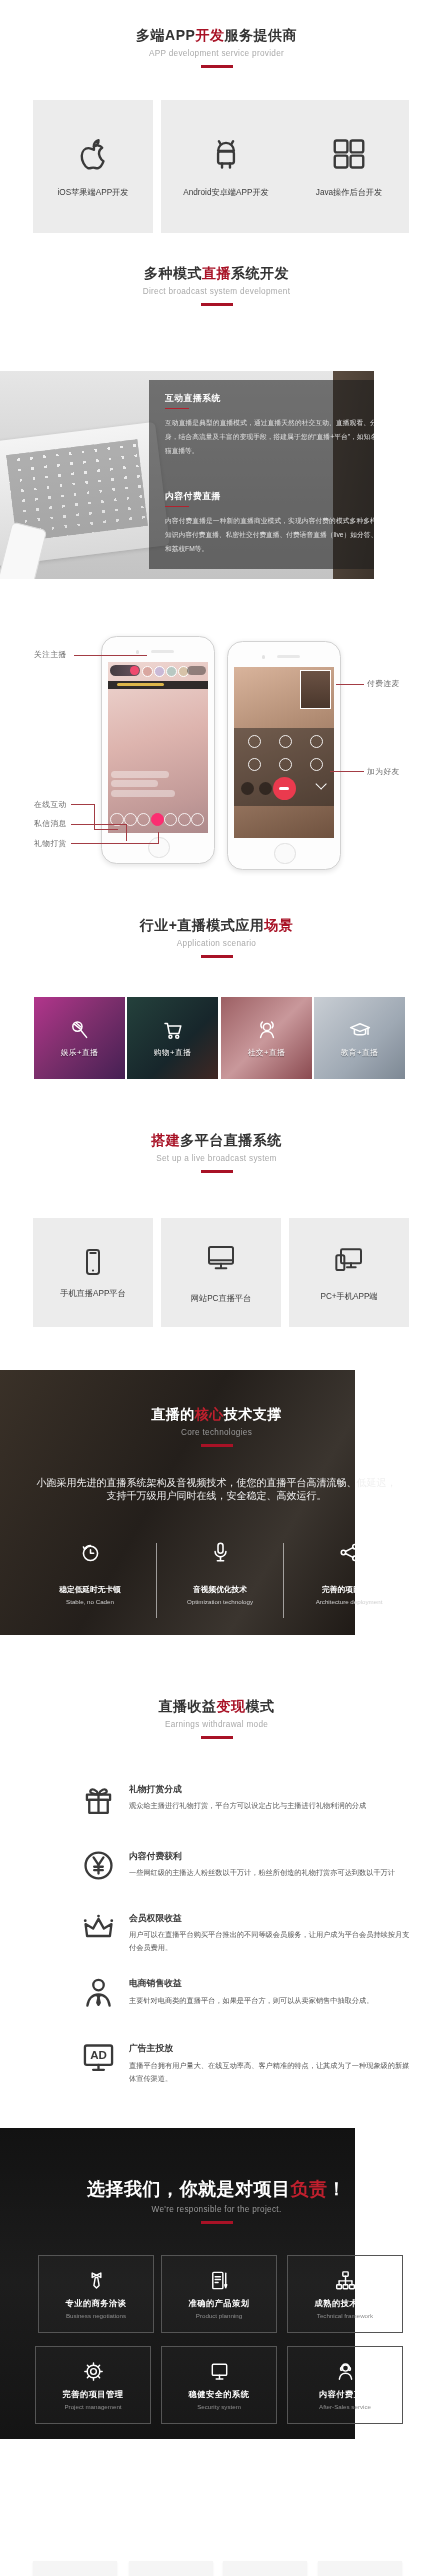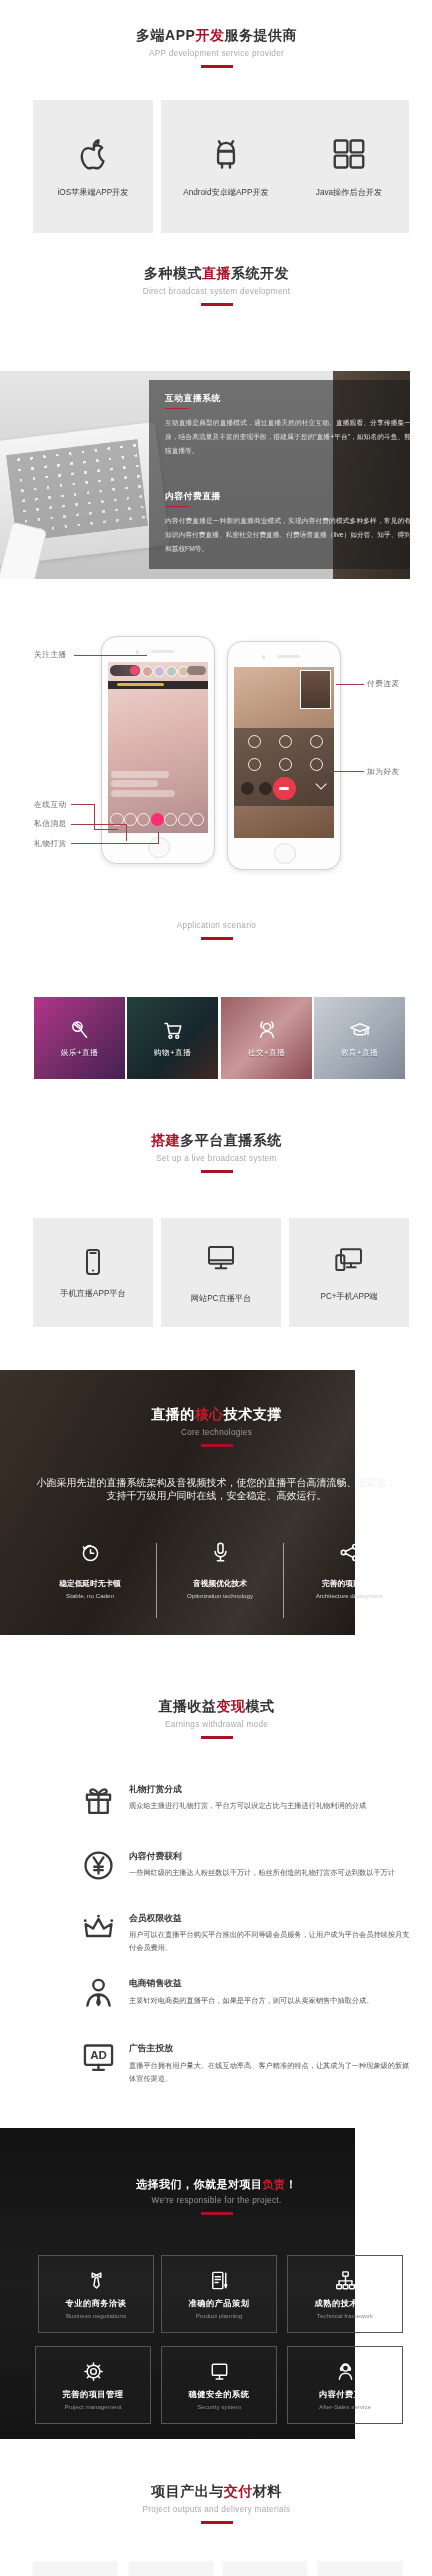--- a/index.html
+++ b/index.html
@@ -13,21 +13,21 @@
   .sec-head .bar{width:32px;height:2.6px;background:#a81226;margin:7.7px auto 0;}
   .hi{color:#a81226;}
   .sec-head.on-dark h2{color:#fff;}
   .sec-head.on-dark .sub{color:#9a9a9a;}
   
   .gcard{position:absolute;background:#ececec;display:flex;flex-direction:column;align-items:center;justify-content:center;}
   .gcard .lbl{font-size:8.2px;color:#3c3c3c;margin-top:13.4px;}
   .ic{fill:none;stroke:#3a3a3a;stroke-width:1.5;stroke-linecap:round;stroke-linejoin:round;}
   .ic-w{fill:none;stroke:#fff;stroke-width:1.5;stroke-linecap:round;stroke-linejoin:round;}
   
-  .banner{position:absolute;left:0;top:371px;width:410px;height:208px;overflow:hidden;}
+  .banner{position:absolute;left:0;top:371px;width:374px;height:208px;overflow:hidden;}
   .bn-left{position:absolute;left:0;top:0;width:333px;height:208px;background:linear-gradient(180deg,#e6e6e6,#cfcfcf 60%,#c3c3c3);}
   .lap{position:absolute;left:-12.4px;top:61px;width:175px;height:124px;background:linear-gradient(#f4f4f4,#d9d9d9);border-radius:5.2px;transform:rotate(-7deg);box-shadow:0 1px 4.1px rgba(0,0,0,.15);}
   .kb{position:absolute;left:11.3px;top:76px;width:132px;height:87px;transform:rotate(-7deg);opacity:.5;background-image:repeating-linear-gradient(90deg,#6f6f6f 0 10.3px,transparent 10.3px 13px),repeating-linear-gradient(0deg,#6f6f6f 0 7.7px,transparent 7.7px 10.3px);}
   .wph{position:absolute;left:4.1px;top:154px;width:34px;height:62px;background:#f8f8f8;border:0.5px solid #ddd;border-radius:5.2px;transform:rotate(14deg);}
   .bn-right{position:absolute;left:333px;top:0;width:99px;height:208px;background:linear-gradient(100deg,#5a4c40,#3c332b 60%,#2e2721);}
   .bn-ov{position:absolute;left:149px;top:9.3px;width:283px;height:189px;background:rgba(28,28,28,.58);}
   .bn-title{position:absolute;left:165px;font-size:8.8px;font-weight:bold;color:#fff;letter-spacing:0.5px;}
   .bn-rule{position:absolute;left:165px;width:24px;height:1px;background:#b3222e;}
   .bn-text{position:absolute;left:165px;width:246px;font-size:6.7px;line-height:14px;color:#e2e2e2;text-align:justify;}
   
@@ -54,21 +54,21 @@
   .rp-chv{position:absolute;right:9.3px;top:52px;width:7.2px;height:7.2px;border-right:1px solid #fff;border-bottom:1px solid #fff;transform:rotate(45deg);}
   
   .co{position:absolute;font-size:7.7px;color:#6b6b6b;letter-spacing:0.5px;}
   .cl{position:absolute;background:#a33c44;}
   
   .scn{position:absolute;width:91px;height:82px;display:flex;flex-direction:column;align-items:center;justify-content:center;color:#fff;}
   .scn .lbl{font-size:7.7px;margin-top:5.2px;letter-spacing:0.5px;text-shadow:0 0.5px 1px rgba(0,0,0,.45);}
   
   .dark-sec{position:absolute;left:0;width:355px;}
   .ct-item{position:absolute;width:124px;text-align:center;color:#fff;}
-  .ct-item .cn{font-size:7.7px;font-weight:bold;margin-top:12px;}
+  .ct-item .cn{font-size:7.7px;font-weight:bold;margin-top:18px;}
   .ct-item .en{font-size:6.2px;color:#cfcfcf;margin-top:3.1px;}
   .ct-div{position:absolute;width:0.5px;background:rgba(255,255,255,.55);}
   
   .rev-title{position:absolute;font-size:8.8px;font-weight:bold;color:#3a3a3a;}
   .rev-desc{position:absolute;width:282px;font-size:7.2px;line-height:13.4px;color:#555;}
   
   .ccard{position:absolute;width:114px;height:76px;border:0.5px solid #555;display:flex;flex-direction:column;align-items:center;justify-content:center;text-align:center;background:rgba(255,255,255,.02);}
   .ccard .cn{font-size:8.2px;font-weight:bold;color:#fff;margin-top:6.2px;letter-spacing:0.5px;}
   .ccard .en{font-size:6.2px;color:#8f8f8f;margin-top:2.6px;}
   
@@ -194,20 +194,21 @@
   <div class="cl" style="left:94px;top:804px;width:0.5px;height:25px"></div>
   <div class="cl" style="left:94px;top:829px;width:24px;height:0.5px"></div>
   <div class="co" style="left:34px;top:819px">私信消息</div>
   <div class="cl" style="left:71px;top:824px;width:55px;height:0.5px"></div>
   <div class="cl" style="left:126px;top:824px;width:0.5px;height:16.5px"></div>
   <div class="co" style="left:34px;top:839px">礼物打赏</div>
   <div class="cl" style="left:71px;top:843px;width:87px;height:0.5px"></div>
   <div class="cl" style="left:158px;top:832px;width:0.5px;height:12px"></div>
 
   <div class="sec-head" style="top:917px">
+    <h2><span>行业+直播模式应用</span><span class="hi">场景</span></h2>
     <div class="sub">Application scenario</div>
     <div class="bar"></div>
   </div>
 
   <div class="scn" style="left:34px;top:997px;background:linear-gradient(135deg,#b2358c,#7e2f6d 45%,#452053)">
     <svg class="ic-w" width="24" height="24" viewBox="0 0 24 24">
         <circle cx="9.4" cy="8.6" r="4.6"></circle>
         <line x1="12.6" y1="12" x2="18.6" y2="19.4"></line>
         <line x1="6.6" y1="6.4" x2="12.2" y2="10.8"></line>
         <line x1="8.2" y1="5" x2="12.9" y2="9"></line>
@@ -369,21 +370,21 @@
         <line x1="12" y1="16.8" x2="12" y2="19.6"></line>
         <line x1="8.5" y1="20" x2="15.5" y2="20"></line>
         <text x="12" y="13" text-anchor="middle" font-size="7.5" font-weight="bold" fill="#3a3a3a" stroke="none">AD</text>
       </svg>
     <div class="rev-title" style="left:129px;top:2043px">广告主投放</div>
     <div class="rev-desc" style="left:129px;top:2059px">直播平台拥有用户量大、在线互动率高、客户精准的特点，让其成为了一种现象级的新媒体宣传渠道。</div>
   </div>
 
   <div class="dark-sec" style="top:2128px;height:311px;background:linear-gradient(180deg,#121212,#1d1d1d 50%,#141414)">
     <div class="sec-head on-dark" style="top:49px">
-      <h2 style="font-size:11px"><span>选择我们，你就是对项目</span><span class="hi" style="color:#c0202e">负责</span><span>！</span></h2>
+      <h2 style="font-size:18px"><span>选择我们，你就是对项目</span><span class="hi" style="color:#c0202e">负责</span><span>！</span></h2>
       <div class="sub">We're responsible for the project.</div>
       <div class="bar"></div>
     </div>
     <div class="ccard" style="left:38px;top:127px">
       <svg class="ic-w" width="23" height="23" viewBox="0 0 24 24">
           <path d="M12 6.5 7.5 4.2v4.6L12 6.5l4.5 2.3V4.2z"></path>
           <path d="M10.7 8.9h2.6l1.4 8.3-2.7 2.6-2.7-2.6z"></path>
         </svg>
       <div class="cn">专业的商务洽谈</div>
         <div class="en">Business negotiations</div>
@@ -445,25 +446,20 @@
           <path d="M5.6 20c.6-4 3.3-6.2 6.4-6.2s5.8 2.2 6.4 6.2"></path>
           <path d="M7.8 8.4a4.2 4.2 0 0 1 8.4 0"></path>
           <rect x="6.9" y="7.8" width="1.8" height="3" rx=".9"></rect>
           <rect x="15.3" y="7.8" width="1.8" height="3" rx=".9"></rect>
         </svg>
       <div class="cn">内容付费直播</div>
         <div class="en">After-Sales service</div>
     </div>
   </div>
 
-  <div class="sec-head" style="top:2483px">
-    <h2><span>项目产出与</span><span class="hi">交付</span><span>材料</span></h2>
-    <div class="sub">Project outputs and delivery materials</div>
-    <div class="bar"></div>
-  </div>
 
   <div class="dcard" style="left:33px;top:2561px">
     
     
   </div>
   <div class="dcard" style="left:129px;top:2561px">
     
     
   </div>
   <div class="dcard" style="left:223px;top:2561px">

